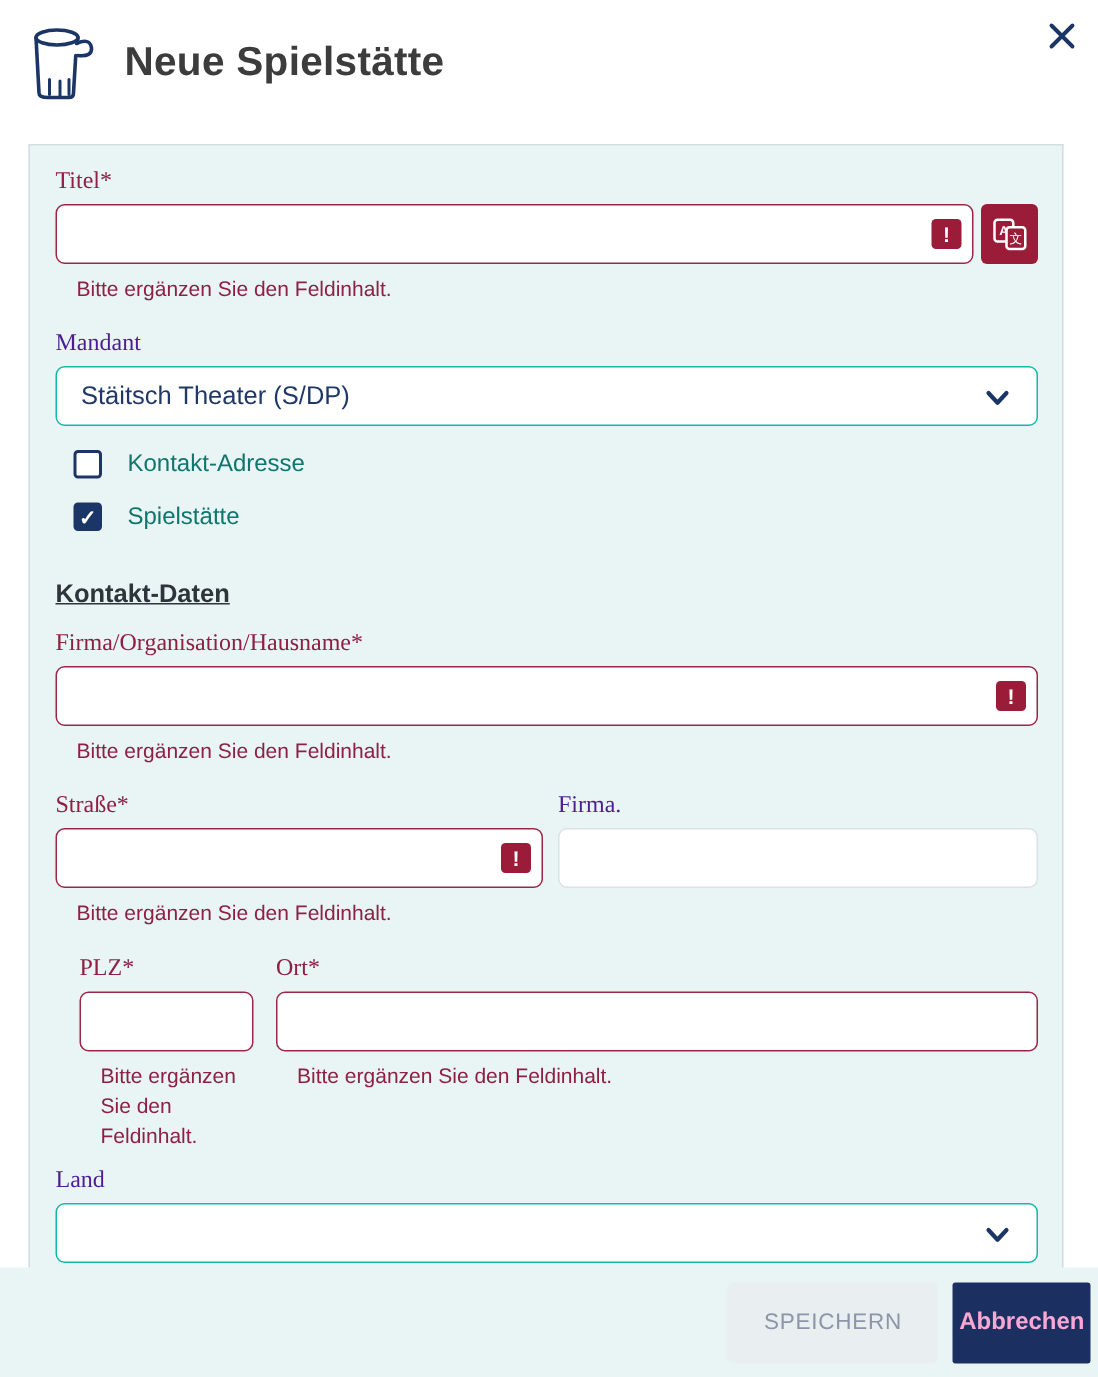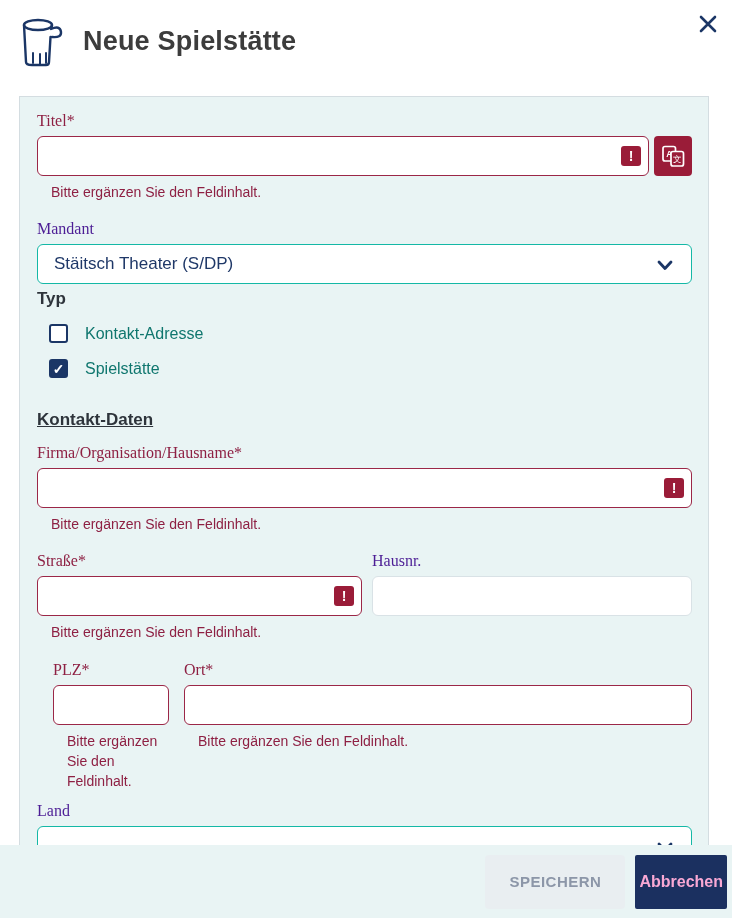--- a/index.html
+++ b/index.html
@@ -109,21 +109,21 @@
   .dlg-footer {
     position:absolute; left:0; right:0; bottom:0; height:73px;
     background:#e9f4f4;
     display:flex; align-items:center; justify-content:flex-end;
     padding-right:5px; z-index:10;
   }
   .btn-save {
     height:54px; padding:0 24px; margin-right:10px;
     background:#e9eef1; border:none; border-radius:4px;
     font-family:"Liberation Sans", sans-serif;
-    font-size:15px; font-weight:bold; letter-spacing:0.5px;
+    font-size:15px; font-weight:normal; letter-spacing:0.5px;
     color:#8c96a8; cursor:pointer;
   }
   .btn-cancel {
     height:54px; padding:0 4px;
     background:#1b3060; border:none; border-radius:2px;
     font-family:"Liberation Sans", sans-serif;
     font-size:16px; font-weight:bold;
     color:#f9a8d4; cursor:pointer;
   }
 
@@ -181,21 +181,20 @@
   <div class="fld-label lbl-norm mt-18">Mandant</div>
   <div class="select-box">
     <span>Stäitsch Theater (S/DP)</span>
     <span class="chev">
       <svg width="24" height="24" viewBox="0 0 24 24">
           <path d="M6 9 L12 15.5 L18 9" stroke="#1b3666" stroke-width="2.8" fill="none" stroke-linecap="round" stroke-linejoin="round"></path>
         </svg>
     </span>
   </div>
 
-  <div class="typ-label mt-6">Typ</div>
   <div class="chk-row mt-16">
     <span class="chk-box">✓</span>
     <span class="chk-label">Kontakt-Adresse</span>
   </div>
   <div class="chk-row mt-16">
     <span class="chk-box checked">✓</span>
     <span class="chk-label">Spielstätte</span>
   </div>
 
   <div class="section-heading mt-32">Kontakt-Daten</div>
@@ -210,21 +209,21 @@
   <div class="row mt-18" style="gap:10px;">
     <div style="width:325px;">
       <div class="fld-label lbl-req">Straße*</div>
       <div class="box-wrap">
         <input class="txt-input invalid" type="text" value="" style="">
         <span class="warn-badge">!</span>
       </div>
       <div class="err-text">Bitte ergänzen Sie den Feldinhalt.</div>
     </div>
     <div style="flex:1;">
-      <div class="fld-label lbl-norm">Hausnr.</div>
+      <div class="fld-label lbl-norm">Firma.</div>
       <div class="box-wrap">
         <input class="txt-input" type="text" style="padding-right: 12px;" value="">
       </div>
     </div>
   </div>
 
   <div class="row mt-19" style="gap:15px;">
     <div style="width:116px;">
       <div class="fld-label lbl-req">PLZ*</div>
       <div class="box-wrap">

